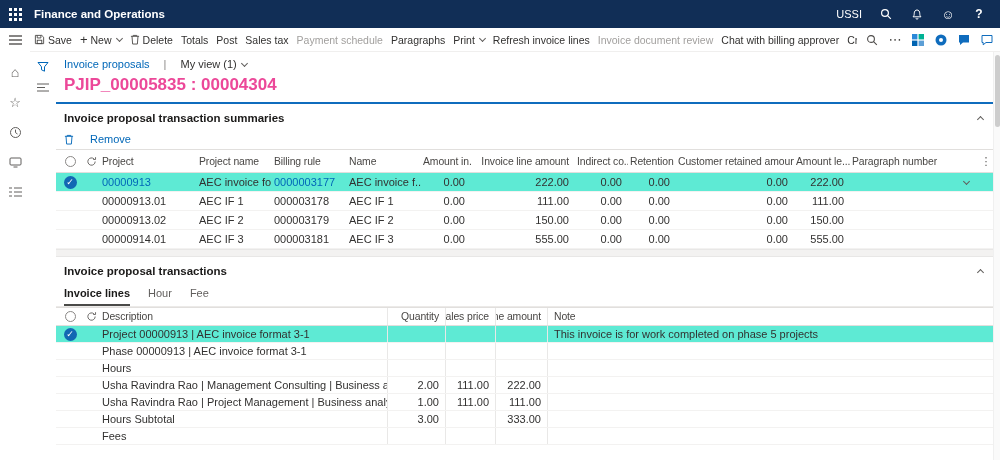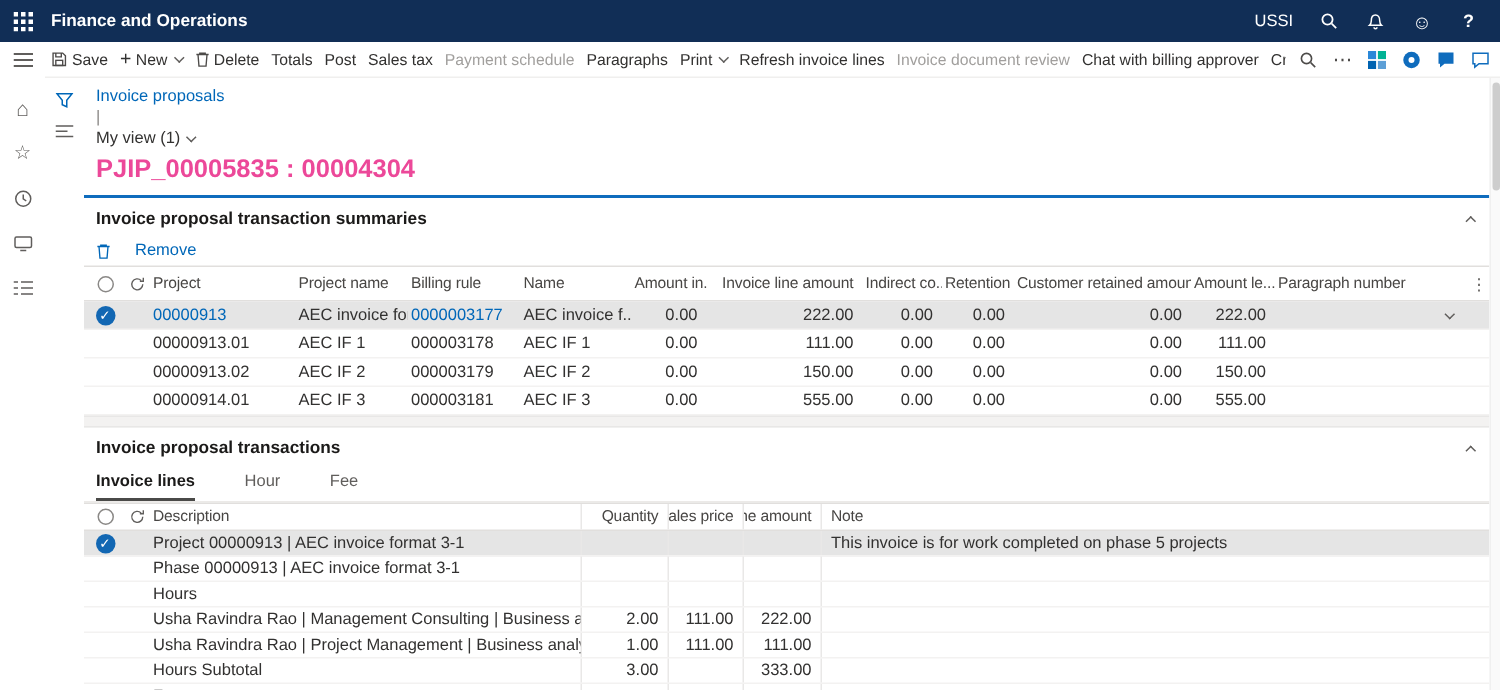--- a/index.html
+++ b/index.html
@@ -42,54 +42,54 @@
   .ic-home::before { content:"\2302"; font-size:14px; }
   .ic-star::before { content:"\2606"; font-size:13px; }
 
   
   .content-row { flex:1; display:flex; min-height:0; }
   .filter-rail { width:26px; display:flex; flex-direction:column; align-items:center; gap:10px; padding-top:9px; }
   .content { flex:1; min-width:0; overflow:hidden; }
   .vscroll { width:7px; background:#fafafa; border-left:1px solid #f0f0f0; }
   .vscroll .thumb { width:5px; height:72px; background:#cdcdcd; margin:3px auto 0; border-radius:3px; }
 
-  .crumb-row { display:flex; align-items:flex-start; gap:2px; padding:6px 0 2px 8px;flex-direction:column; }
+  .crumb-row { display:flex; align-items:center; gap:14px; padding:6px 0 2px 8px; }
   .crumb-link { color:#0067b8; cursor:pointer; }
   .crumb-sep { color:#8a8886; }
   .view-sel { color:#323130; cursor:pointer; display:flex; align-items:center; gap:3px; }
   .page-title { font-size:17px; font-weight:bold; color:#ec4899; padding:3px 0 7px 8px; }
   .blue-line { height:2px; background:#0f6cbd; }
 
   .section-header { display:flex; align-items:center; justify-content:space-between; padding:8px 10px 5px 8px; cursor:pointer; }
   .section-title { font-weight:bold; font-size:11.5px; color:#1b1a19; }
   .section-gap { height:8px; background:#f3f2f1; border-top:1px solid #e8e7e6; border-bottom:1px solid #e8e7e6; }
 
   .grid-toolbar { display:flex; align-items:center; gap:16px; padding:4px 0 4px 8px; color:#0067b8; cursor:pointer; }
 
   
   .g1 { display:grid; grid-template-columns:24px 18px 97px 75px 75px 74px 50px 104px 53px 48px 118px 56px minmax(0,1fr) 14px; align-items:center; padding-left:2px; }
   .g2 { display:grid; grid-template-columns:24px 18px 288px 58px 50px 52px minmax(0,1fr) 10px; align-items:center; padding-left:2px; }
   .head { height:24px; border-top:1px solid #e1dfdd; border-bottom:1px solid #e1dfdd; color:#484644; font-size:10.4px; letter-spacing:-0.1px; }
   .row { height:19px; border-bottom:1px solid #f3f2f1; }
   .g2.row { height:17px; }
   .g2.head { height:19px; }
-  .row.sel { background:#e5e5e5; }
+  .row.sel { background:#5eead4; }
   .cell { white-space:nowrap; overflow:hidden; padding-left:2px; }
   .cell.num { text-align:right; padding-right:6px; }
   .cell.vline { border-right:1px solid #e9e8e7; height:100%; display:flex; align-items:center; }
   .cell.vline.num { justify-content:flex-end; }
   .lnk { color:#0067b8; cursor:pointer; }
   .cc { display:flex; align-items:center; justify-content:center; height:100%; }
   .selall { width:11px; height:11px; border:1px solid #8a8886; border-radius:50%; }
   .check { width:13px; height:13px; border-radius:50%; background:#1267b3; color:#fff; display:flex; align-items:center; justify-content:center; }
   .check::before { content:"\2713"; font-size:9px; }
   .para-cell { display:flex; justify-content:flex-end; padding-right:10px; height:100%; align-items:center; }
 
   
-  .tabs { display:flex; gap:33px; padding:5px 0 0 8px; border-bottom:1px solid #eceae8; }
+  .tabs { display:flex; gap:18px; padding:5px 0 0 8px; border-bottom:1px solid #eceae8; }
   .tab { padding-bottom:5px; color:#605e5c; cursor:pointer; font-size:11px; }
   .tab.active { color:#1b1a19; font-weight:bold; border-bottom:2px solid #4a4a48; }
 
   svg { display:block; }
 </style>
 </head>
 <body>
 
 <div class="topbar">
   <div class="waffle">

